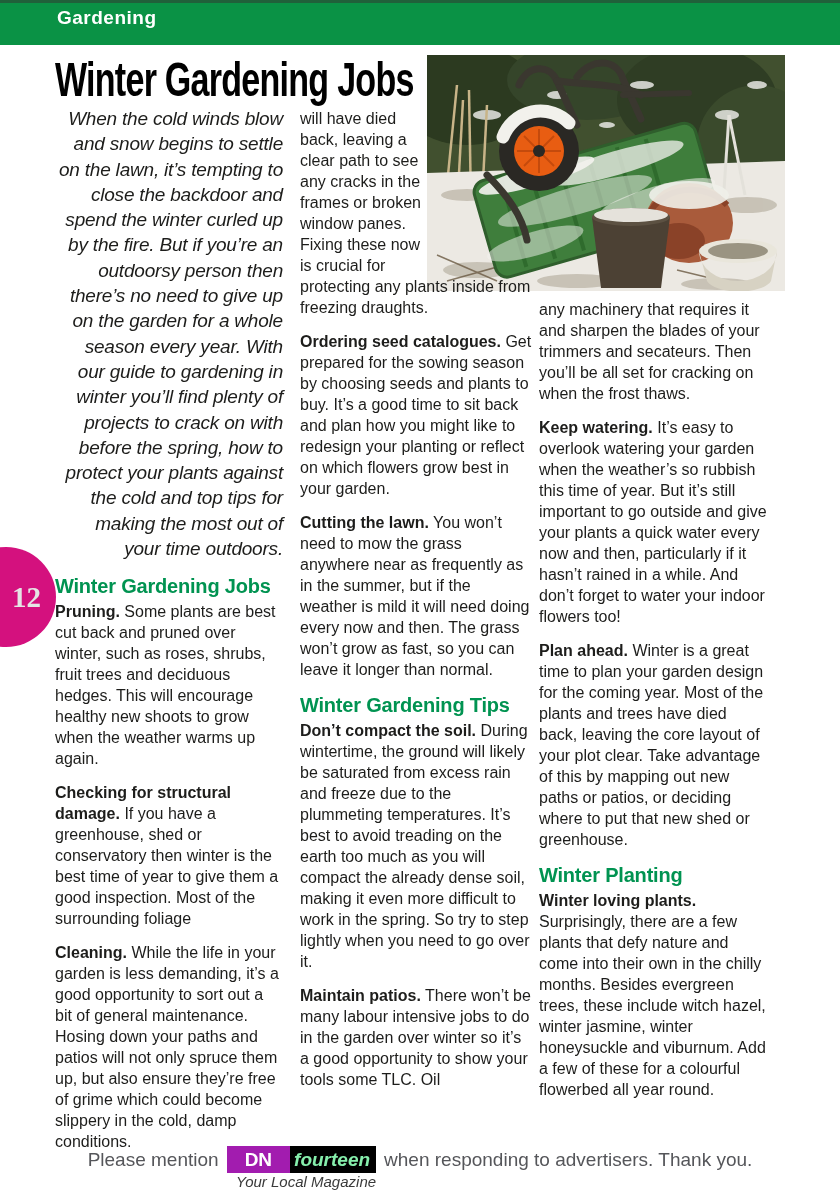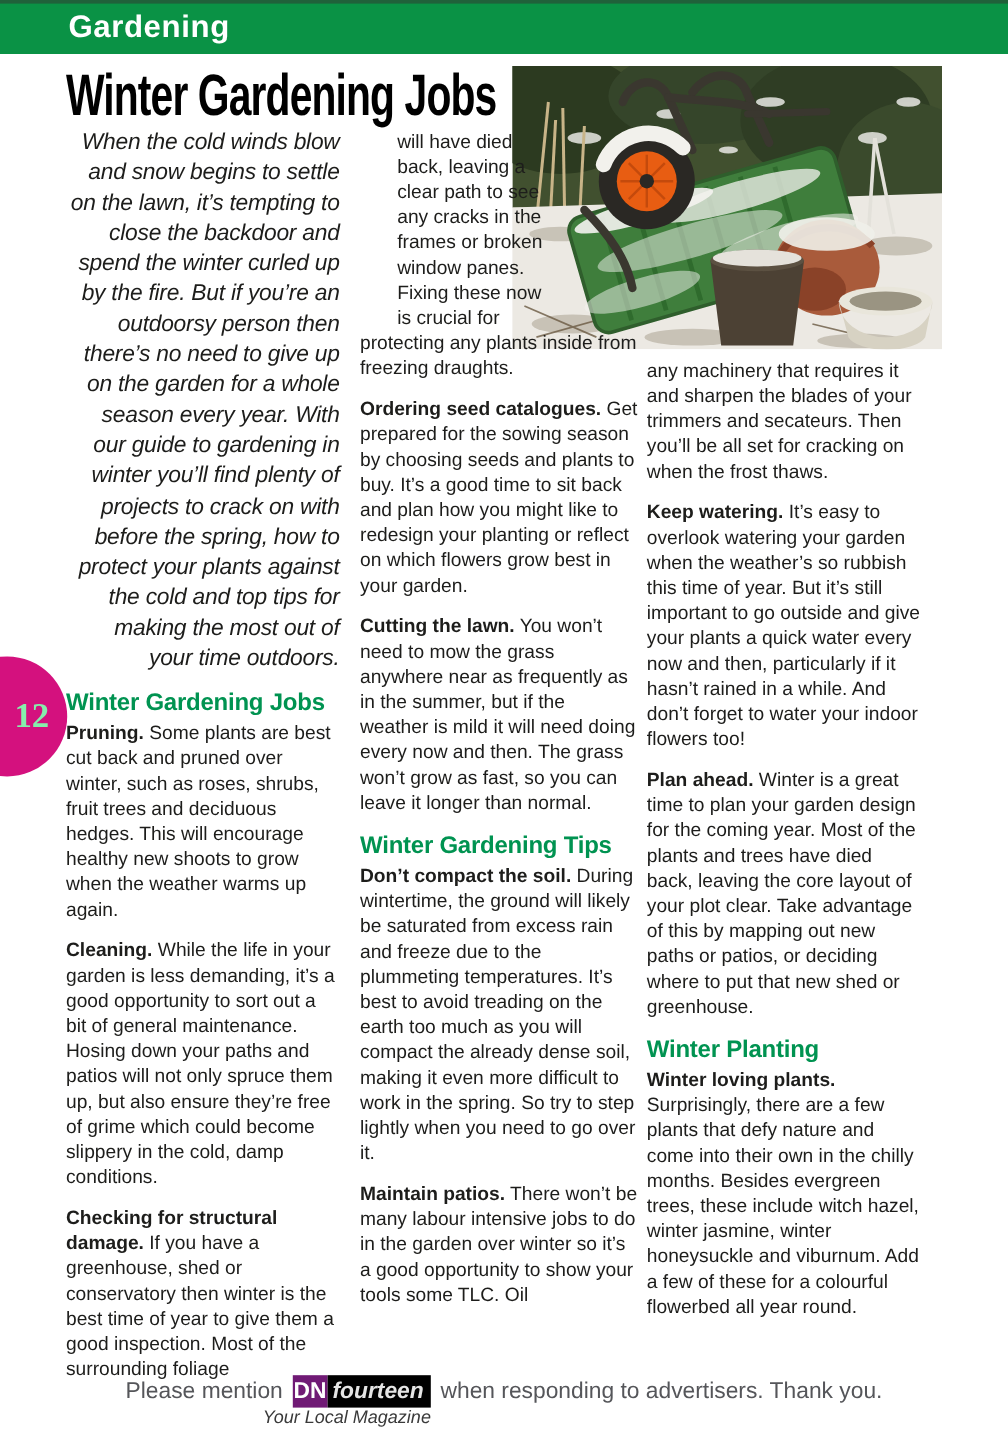--- a/index.html
+++ b/index.html
@@ -2,54 +2,54 @@
 <html><head>
 <meta charset="utf-8">
 <style>
   html,body{margin:0;padding:0;background:#ffffff;}
   .page{position:relative;width:840px;height:1191px;background:#ffffff;overflow:hidden;
         font-family:"Liberation Sans",sans-serif;color:#1d1d1b;}
 
   
   .topbar{position:absolute;left:0;top:0;width:840px;height:45px;background:#0a9245;
           border-top:3px solid #20613a;box-sizing:border-box;}
-  .topbar .label{position:absolute;left:57px;top:4px;font-size:26px;font-weight:bold;color:#ffffff;letter-spacing:.5px;}
+  .topbar .label{position:absolute;left:57px;top:4px;font-size:19px;font-weight:bold;color:#ffffff;letter-spacing:.5px;}
 
   
   .title{position:absolute;left:55px;top:50px;height:50px;}
   .title span{display:inline-block;white-space:nowrap;font-size:46px;font-weight:800;color:#000;
               letter-spacing:-1px;transform:scale(.74,1.06);transform-origin:0 0;}
 
   
   .photo{position:absolute;left:427px;top:55px;width:358px;height:236px;}
   .photo svg{display:block;}
 
   
   .col{position:absolute;font-size:16px;line-height:21px;}
   .col1{left:55px;top:106px;width:228px;}
   .col2{left:300px;top:108px;width:232px;}
   .col3{left:539px;top:299px;width:230px;}
   .intro{font-style:italic;font-size:19px;line-height:25.3px;letter-spacing:-.2px;margin:0 0 10px 0;text-align:right;}
   .gheading{color:#009351;font-weight:bold;font-size:20px;line-height:24px;letter-spacing:-.2px;margin:0 0 3px 0;}
   .col p{margin:0 0 13px 0;}
   .lead{font-weight:bold;}
-  .narrow{width:130px;margin-left:31px;}
+  .narrow{width:130px;}
   .nogap{margin-bottom:0 !important;}
 
   
   .badge{position:absolute;left:-44px;top:547px;width:100px;height:100px;border-radius:50%;background:#d4117e;}
-  .badge span{position:absolute;left:56px;top:34px;color:#86efac;font-family:"Liberation Serif",serif;
+  .badge span{position:absolute;left:56px;top:34px;color:#e5e5e5;font-family:"Liberation Serif",serif;
               font-weight:bold;font-size:29px;}
 
   
   .footer{position:absolute;left:0;top:1146px;width:840px;display:flex;justify-content:center;
           align-items:center;gap:8px;color:#55565a;font-size:19px;}
   .logo{position:relative;display:flex;align-items:stretch;height:27px;}
-  .logo .dn{background:#701a75;color:#fff;font-weight:800;font-size:19px;line-height:27px;padding:0 1px;}
-  .logo .fourteen{background:#000;color:#e5e5e5;font-weight:800;font-style:italic;font-size:19px;line-height:27px;padding:0 6px 0 4px;}
+  .logo .dn{background:#a21caf;color:#fff;font-weight:800;font-size:19px;line-height:27px;padding:0 18px;}
+  .logo .fourteen{background:#000;color:#86efac;font-weight:800;font-style:italic;font-size:19px;line-height:27px;padding:0 6px 0 4px;}
   .logo .tagline{position:absolute;top:100%;right:0;font-size:15px;font-style:italic;color:#3a3a3a;white-space:nowrap;margin-top:0;}
 </style>
 </head>
 <body>
 
 <div class="page">
 
   <div class="topbar">
     <span class="label">Gardening</span>
   </div>
@@ -150,22 +150,22 @@
         <ellipse cx="311" cy="196" rx="39" ry="12" fill="#e9e6db"></ellipse>
         <ellipse cx="311" cy="196" rx="30" ry="8" fill="#9a9482"></ellipse>
       </g>
     </svg>
   </div>
 
   <div class="col col1">
     <p class="intro">When the cold winds blow and snow begins to settle on the lawn, it’s tempting to close the backdoor and spend the winter curled up by the fire. But if you’re an outdoorsy person then there’s no need to give up on the garden for a whole season every year. With our guide to gardening in winter you’ll find plenty of projects to crack on with before the spring, how to protect your plants against the cold and top tips for making the most out of your time outdoors.</p>
     <div class="gheading">Winter Gardening Jobs</div>
     <p><span class="lead">Pruning.</span> <span>Some plants are best cut back and pruned over winter, such as roses, shrubs, fruit trees and deciduous hedges. This will encourage healthy new shoots to grow when the weather warms up again.</span></p>
+    <p><span class="lead">Checking for structural damage.</span> <span>If you have a greenhouse, shed or conservatory then winter is the best time of year to give them a good inspection. Most of the surrounding foliage</span></p>
     <p><span class="lead">Cleaning.</span> <span>While the life in your garden is less demanding, it’s a good opportunity to sort out a bit of general maintenance. Hosing down your paths and patios will not only spruce them up, but also ensure they’re free of grime which could become slippery in the cold, damp conditions.</span></p>
-    <p><span class="lead">Checking for structural damage.</span> <span>If you have a greenhouse, shed or conservatory then winter is the best time of year to give them a good inspection. Most of the surrounding foliage</span></p>
   </div>
 
   <div class="col col2">
     <div class="narrow nogap">will have died back, leaving a clear path to see any cracks in the frames or broken window panes. Fixing these now is crucial for</div>
     <p>protecting any plants inside from freezing draughts.</p>
     <p><span class="lead">Ordering seed catalogues.</span> <span>Get prepared for the sowing season by choosing seeds and plants to buy. It’s a good time to sit back and plan how you might like to redesign your planting or reflect on which flowers grow best in your garden.</span></p>
     <p><span class="lead">Cutting the lawn.</span> <span>You won’t need to mow the grass anywhere near as frequently as in the summer, but if the weather is mild it will need doing every now and then. The grass won’t grow as fast, so you can leave it longer than normal.</span></p>
     <div class="gheading">Winter Gardening Tips</div>
     <p><span class="lead">Don’t compact the soil.</span> <span>During wintertime, the ground will likely be saturated from excess rain and freeze due to the plummeting temperatures. It’s best to avoid treading on the earth too much as you will compact the already dense soil, making it even more difficult to work in the spring. So try to step lightly when you need to go over it.</span></p>
     <p><span class="lead">Maintain patios.</span> <span>There won’t be many labour intensive jobs to do in the garden over winter so it’s a good opportunity to show your tools some TLC. Oil</span></p>

